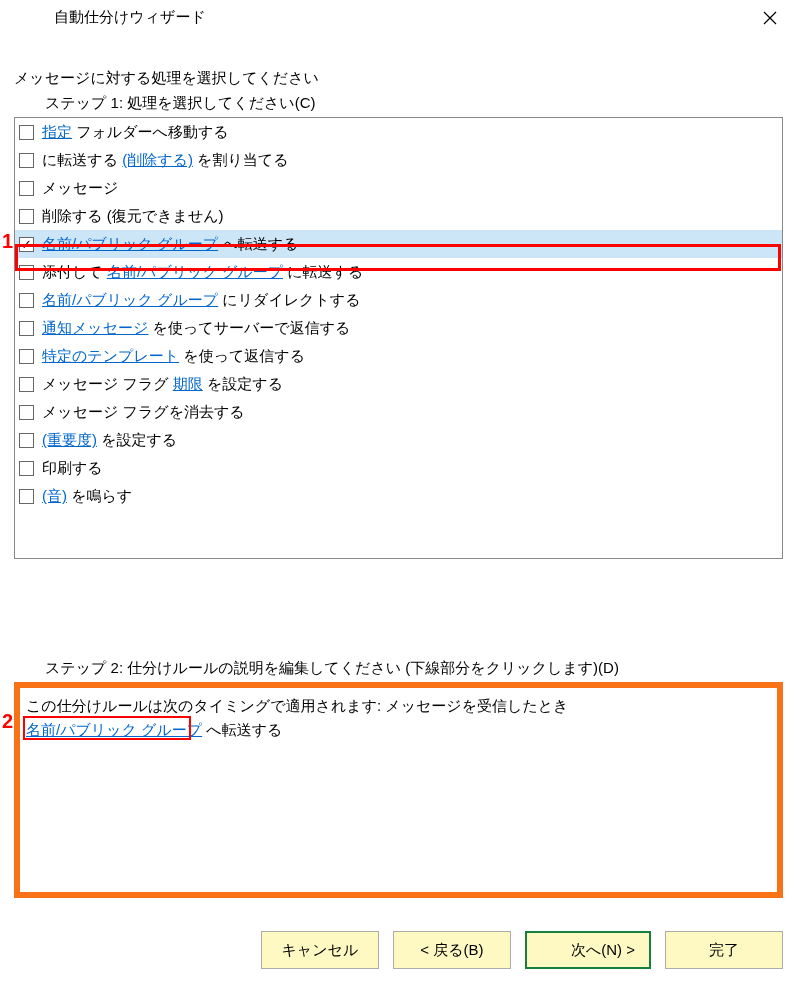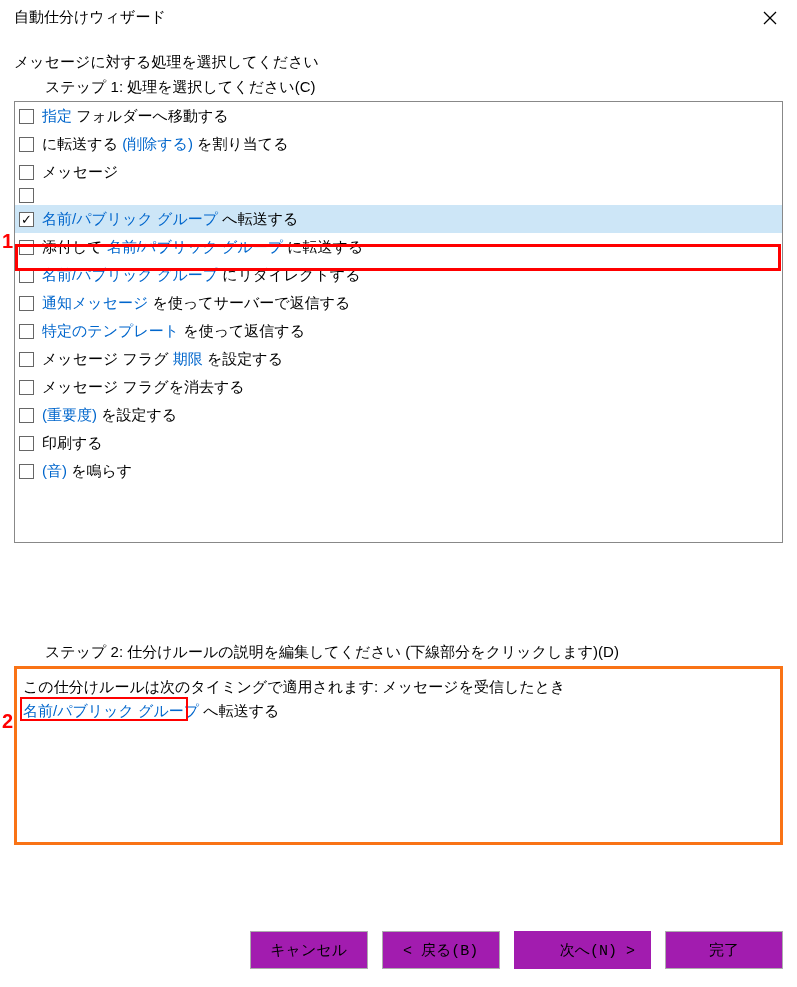--- a/index.html
+++ b/index.html
@@ -12,33 +12,34 @@
     height: 987px;
     position: relative;
     color: #000;
   }
   .titlebar {
     display: flex;
     justify-content: space-between;
     align-items: center;
     padding: 8px 14px 8px 14px;
     font-size: 15px;
+    margin-left: 40px;
   }
   .titlebar .close {
     font-size: 18px;
     font-weight: 300;
     cursor: pointer;
     padding: 2px 6px;
     line-height: 1;
   }
   .close svg { width: 14px; height: 14px; display: block; }
   .content {
     padding: 18px 14px 0 14px;
   }
-  .instruction { margin-bottom: 6px; font-size: 15px; }
+  .instruction { margin-bottom: 6px; font-size: 15px; margin-top: 16px; }
   .step-label { margin-bottom: 4px; font-size: 15px; margin-left: 31px; }
   .list-box {
     border: 1px solid #888;
     height: 442px;
     overflow: hidden;
     background: #fff;
     position: relative;
   }
   .list-item {
     display: flex;
@@ -60,38 +61,39 @@
     background: #fff;
   }
   .chk.checked::after {
     content: "✓";
     font-size: 13px;
     line-height: 1;
     color: #000;
   }
   .link {
     color: #0066cc;
+    text-decoration: underline;
     cursor: pointer;
   }
   .highlight-1 {
     position: absolute;
     border: 3px solid #ff0000;
     pointer-events: none;
   }
   .num-label {
     position: absolute;
     color: #ff0000;
     font-weight: bold;
     font-size: 20px;
     font-family: Arial, sans-serif;
   }
   .step2-section { margin-top: 100px; }
   .desc-box {
-    border: 3px solid #f97316;
-    height: 179px;
+    border: 6px solid #f97316;
+    height: 216px;
     padding: 6px 6px;
     font-size: 15px;
     line-height: 24px;
     position: relative;
   }
   .highlight-2 {
     position: absolute;
     border: 2px solid #ff0000;
     pointer-events: none;
   }
@@ -99,28 +101,28 @@
     position: absolute;
     bottom: 18px;
     right: 14px;
     display: flex;
     gap: 14px;
   }
   .btn {
     min-width: 118px;
     height: 38px;
     border: 1px solid #adadad;
-    background: #a21caf;
-    font-size: 15px;
-    font-family: Liberation Mono, monospace;
+    background: #fef9c3;
+    font-size: 15px;
+    font-family: Liberation Sans, sans-serif;
     cursor: pointer;
     padding: 0 14px;
   }
   .btn.primary {
-    border: 2px solid #a21caf;
+    border: 2px solid #15803d;
     padding-left: 44px;
   }
 </style>
 </head>
 <body>
 
 <div class="titlebar">
   <span>自動仕分けウィザード</span>
   <span class="close">
     <svg viewBox="0 0 14 14">
@@ -142,20 +144,21 @@
       <div class="list-item">
         <span class="chk"></span>
         <span><span>に転送する </span><span class="link">(削除する)</span><span> を割り当てる</span></span>
       </div>
       <div class="list-item">
         <span class="chk"></span>
         <span><span>メッセージ</span></span>
       </div>
       <div class="list-item">
         <span class="chk"></span>
+        <span><span>削除する (復元できません)</span></span>
       </div>
       <div class="list-item selected">
         <span class="chk checked"></span>
         <span><span class="link">名前/パブリック グループ</span><span> へ転送する</span></span>
       </div>
       <div class="list-item">
         <span class="chk"></span>
         <span><span>添付して </span><span class="link">名前/パブリック グループ</span><span> に転送する</span></span>
       </div>
       <div class="list-item">

